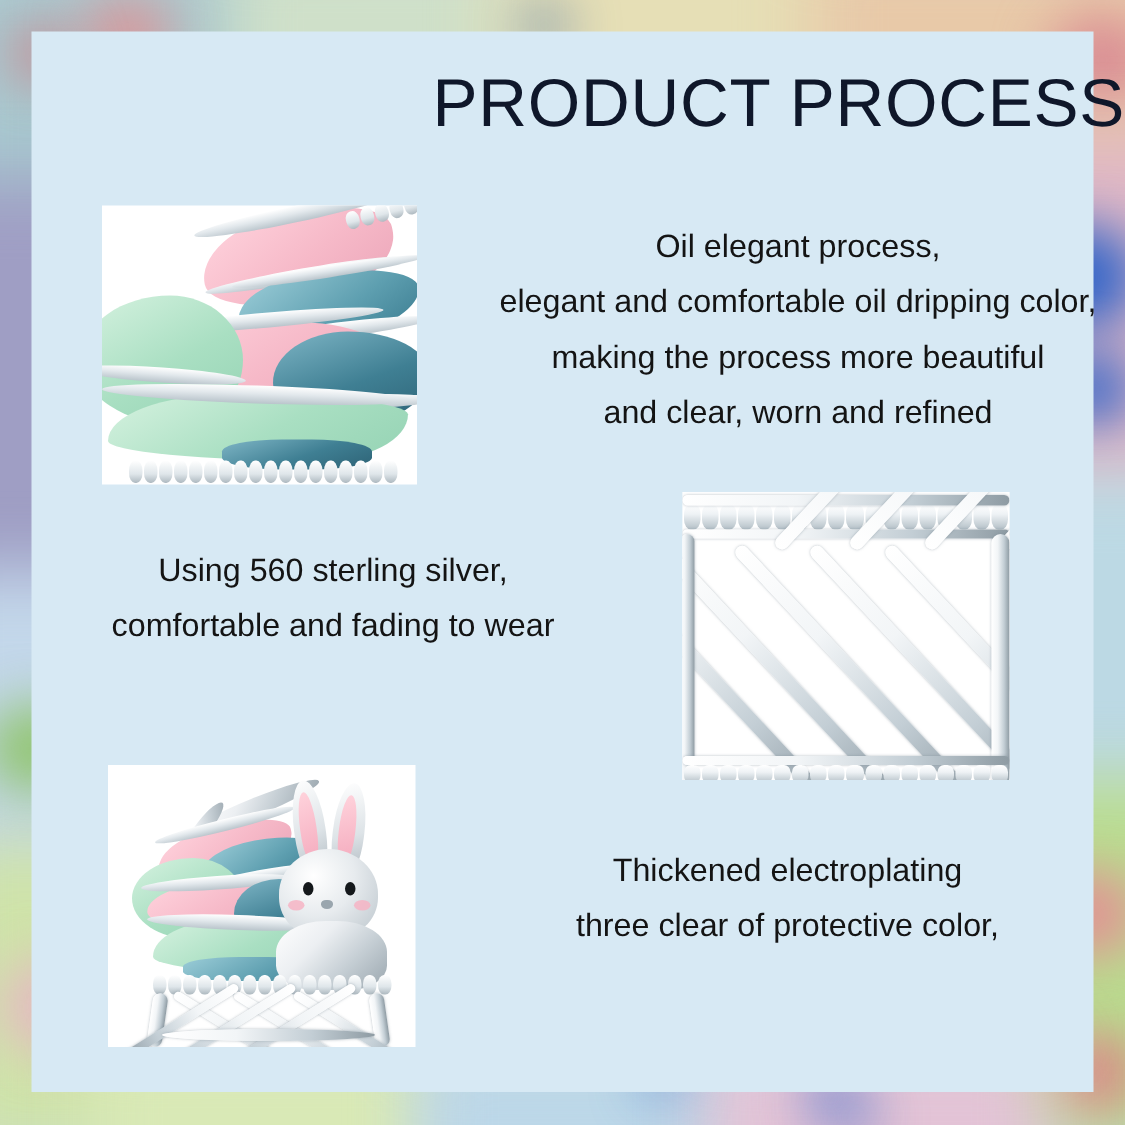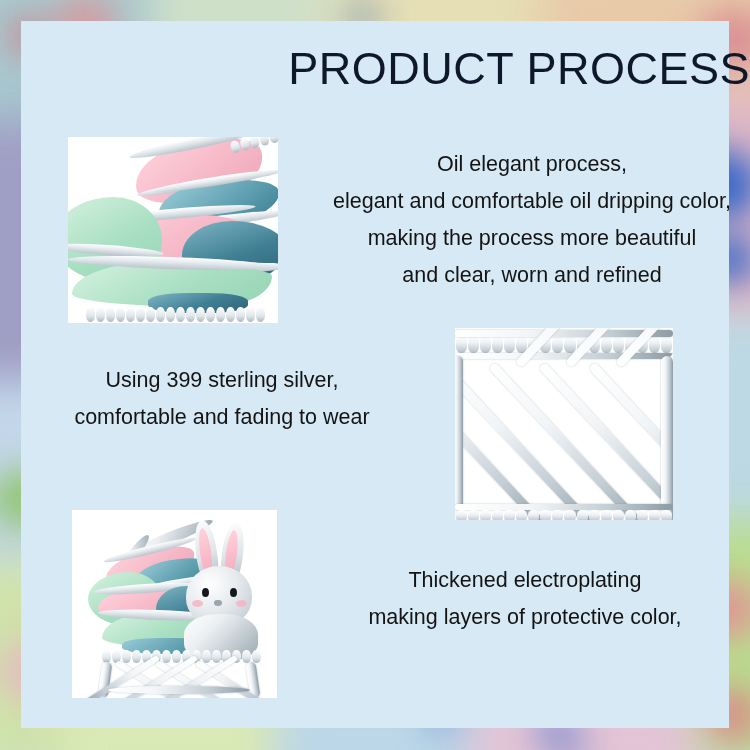--- a/index.html
+++ b/index.html
@@ -309,22 +309,22 @@
   </div>
 
   <div class="copy" id="copy-oil">
     <div class="ln">Oil elegant process,</div>
     <div class="ln">elegant and comfortable oil dripping color,</div>
     <div class="ln">making the process more beautiful</div>
     <div class="ln">and clear, worn and refined</div>
   </div>
 
   <div class="copy" id="copy-silver">
-    <div class="ln">Using 399 sterling silver,</div>
+    <div class="ln">Using 560 sterling silver,</div>
     <div class="ln">comfortable and fading to wear</div>
   </div>
 
   <div class="copy" id="copy-plating">
     <div class="ln">Thickened electroplating</div>
-    <div class="ln">making layers of protective color,</div>
+    <div class="ln">three clear of protective color,</div>
   </div>
 
 </div>
 
 </body></html>

